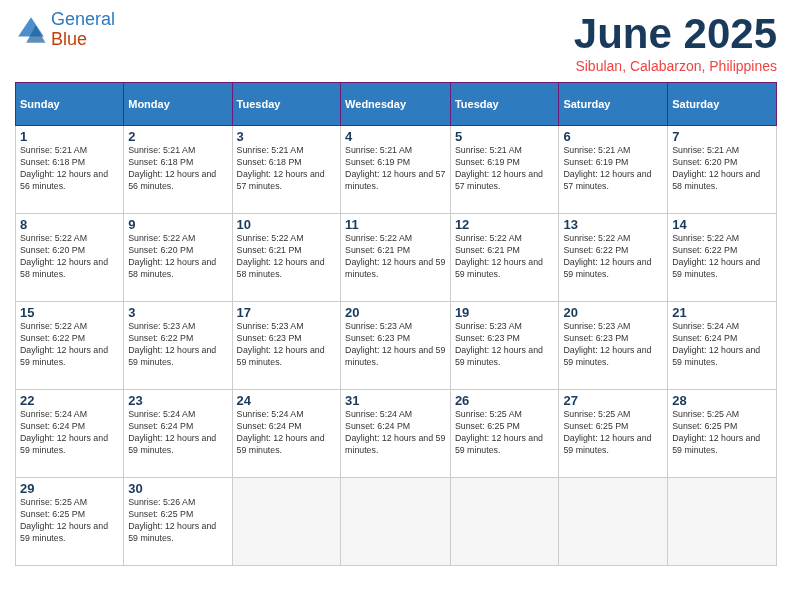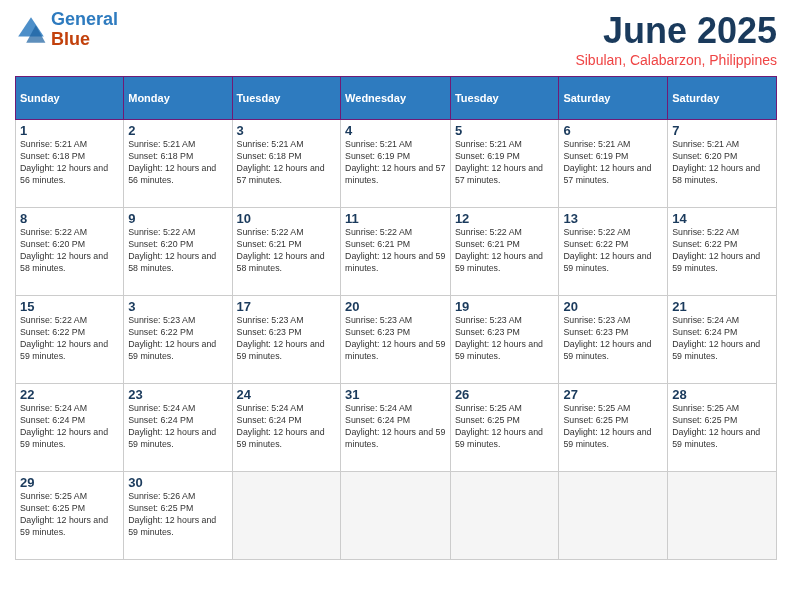--- a/index.html
+++ b/index.html
@@ -21,37 +21,37 @@
       justify-content: space-between;
       align-items: flex-start;
       margin-bottom: 8px;
     }
     .logo {
       display: flex;
       align-items: center;
     }
     .logo-text {
       font-size: 18px;
-      font-weight: bold;
+      font-weight: normal;
       color: #1a3a5c;
       line-height: 1.1;
     }
     .logo-text span {
       color: #2e7bbf;
     }
     .logo-icon {
       width: 32px;
       height: 32px;
       margin-right: 4px;
     }
     .title-block {
       text-align: right;
     }
     .month-title {
-      font-size: 36px;
+      font-size: 42px;
       font-weight: bold;
       color: #1a3a5c;
     }
     .location-title {
       font-size: 14px;
       color: #ef4444;
       margin-left: 32px;
     }
     .calendar {
       width: 100%;

